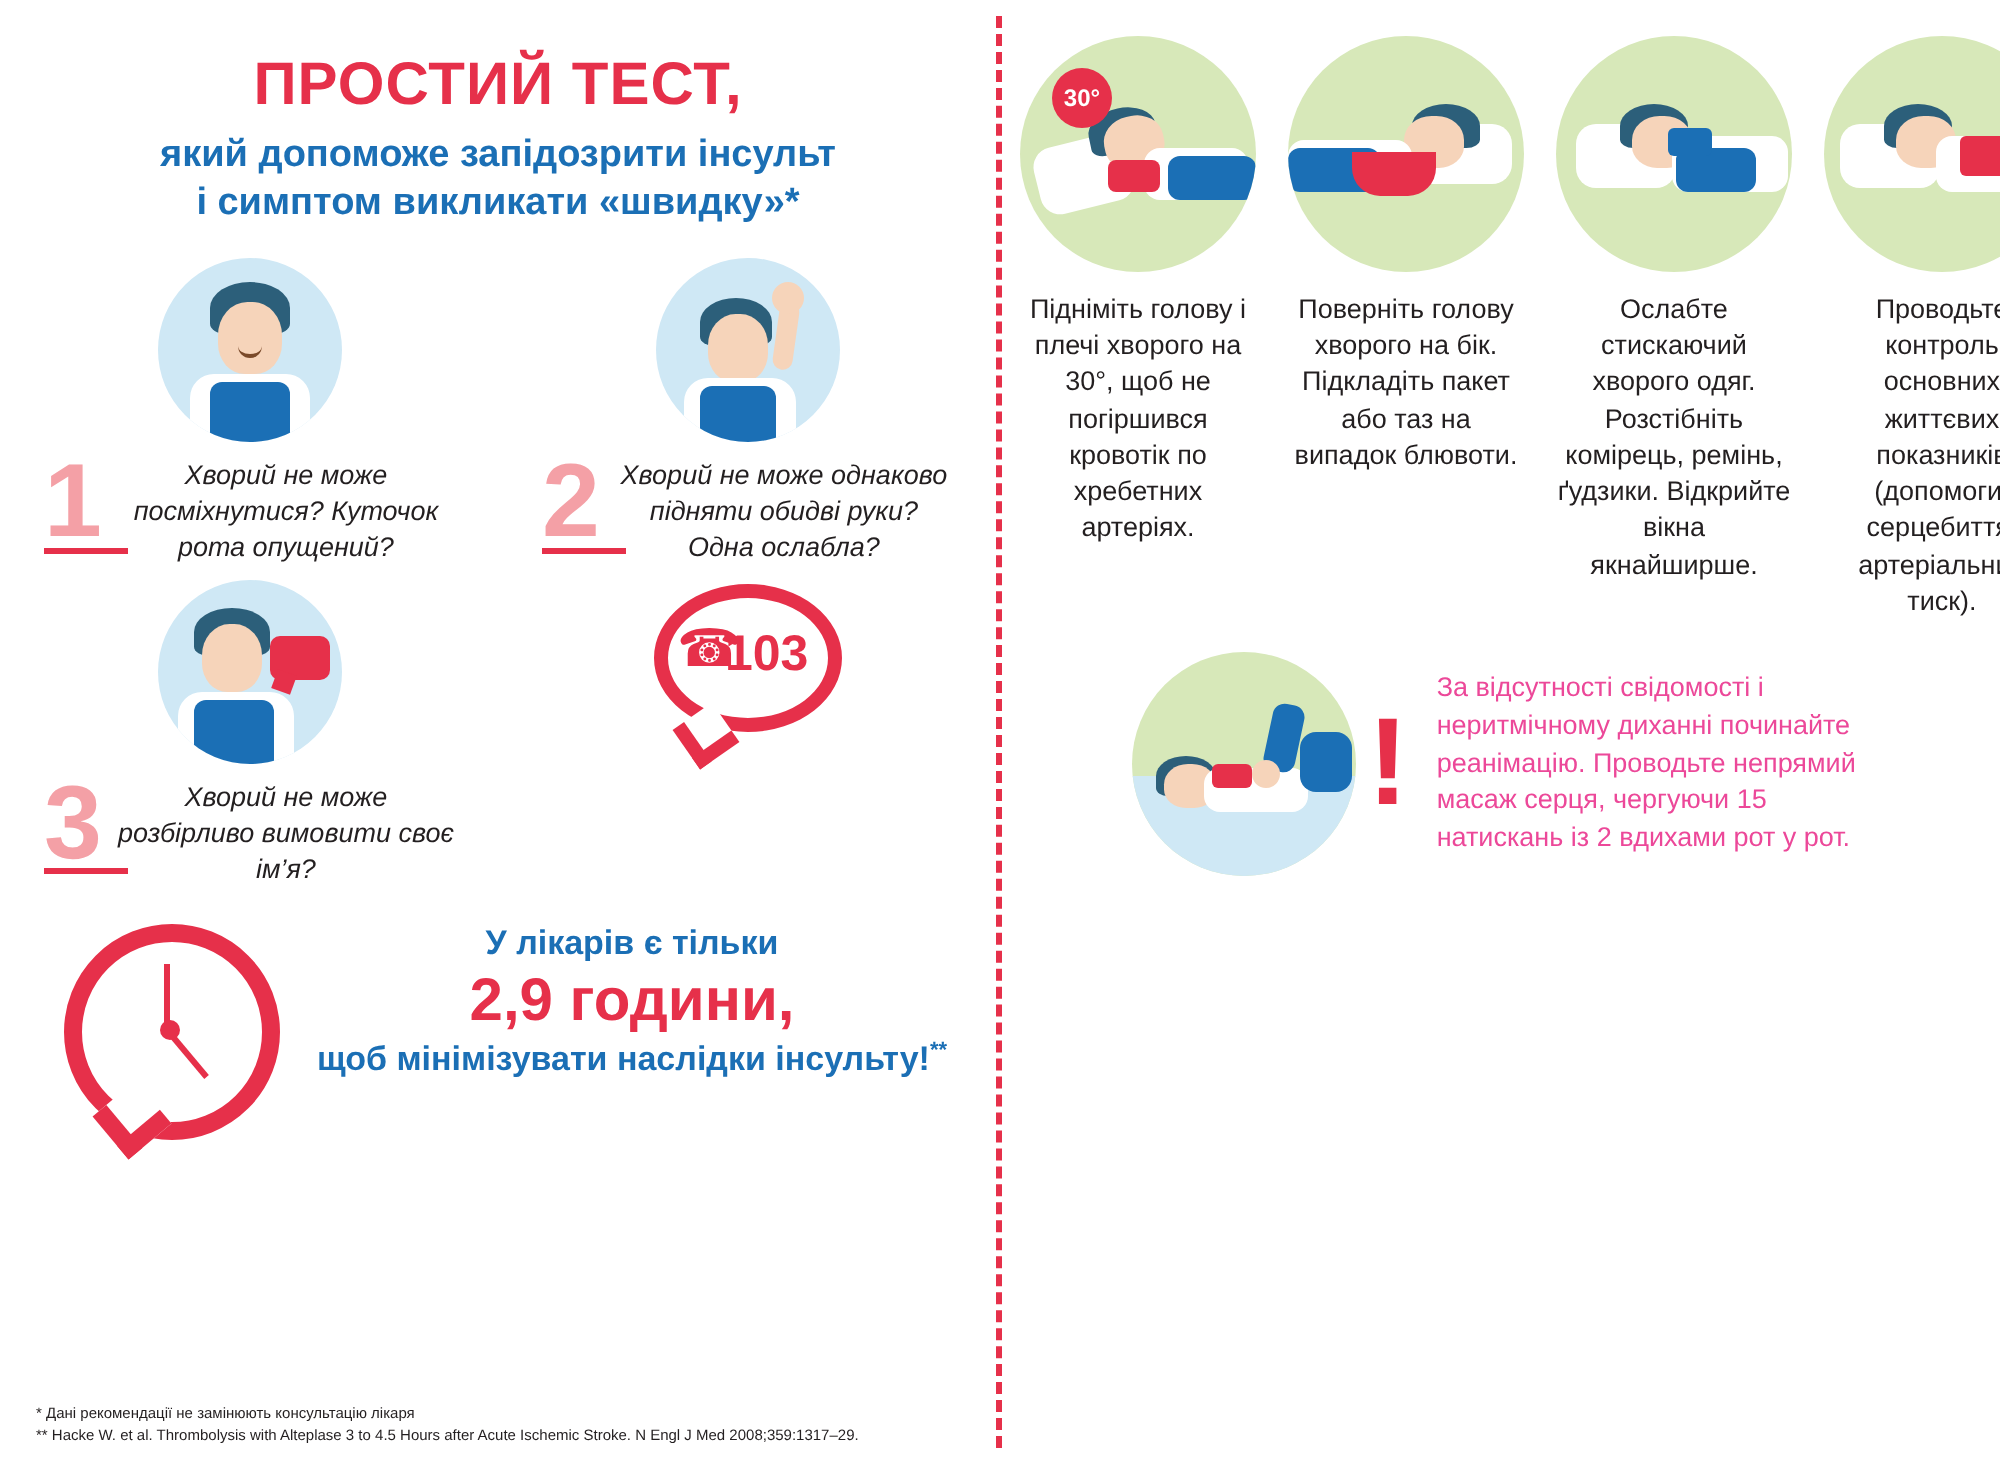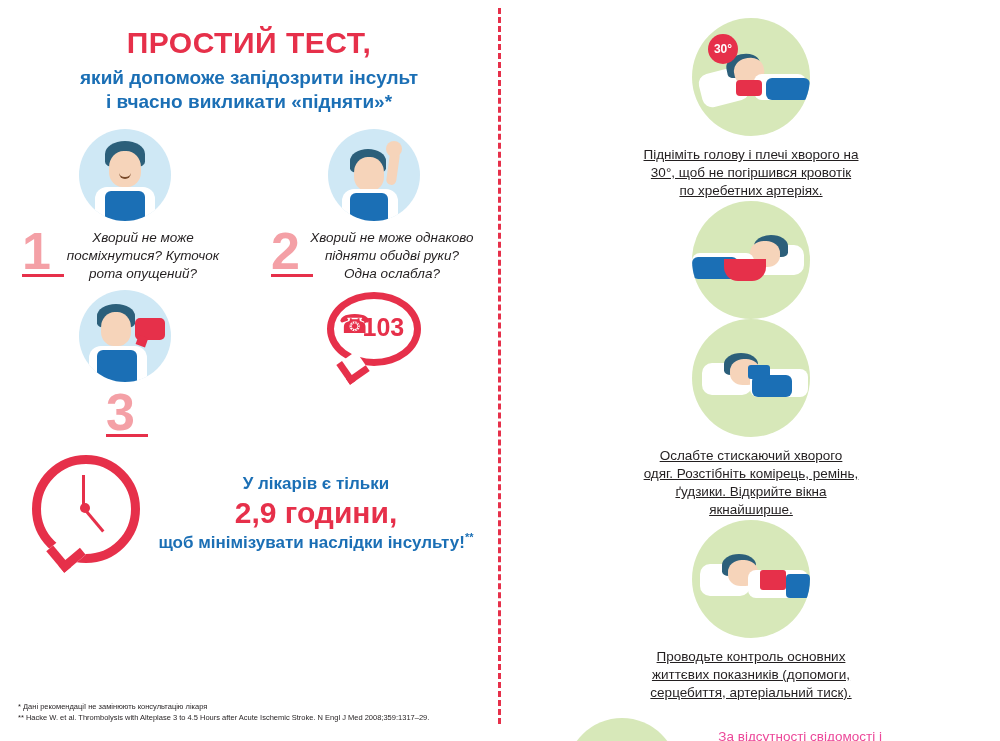--- a/index.html
+++ b/index.html
@@ -162,21 +162,20 @@
     font-size: 13.5px;
     font-weight: bold;
     line-height: 1.35;
     text-align: center;
     max-width: 175px;
   }
 
   
   .clock-block {
     display: flex;
-    align-items: center;
     justify-content: center;
     margin-top: 18px;
     padding-left: 8px;
   }
   .clock {
     width: 116px;
     height: 116px;
     position: relative;
     flex: 0 0 auto;
   }
@@ -213,21 +212,21 @@
     bottom: 18px;
     font-size: 7.5px;
     color: #231f20;
     line-height: 1.5;
   }
 
   
   .r-grid {
     margin-top: 18px;
     display: grid;
-    grid-template-columns: 1fr;
+    grid-template-columns: 1fr 1fr 1fr 1fr;
   }
   .r-item {
     display: flex;
     flex-direction: column;
     align-items: center;
     padding: 0 8px;
   }
   .r-circle {
     width: 118px;
     height: 118px;
@@ -236,21 +235,20 @@
     position: relative;
     overflow: hidden;
   }
   .r-text {
     margin-top: 10px;
     font-size: 13.5px;
     line-height: 1.35;
     text-align: center;
     color: #231f20;
     max-width: 215px;
-    text-decoration: underline;
   }
 
   .cpr-row {
     margin-top: 16px;
     display: flex;
     align-items: center;
     justify-content: center;
     padding: 0 10px;
   }
   .bang {
@@ -308,21 +306,21 @@
 <div class="page">
 
   <div class="divider"></div>
 
   <div class="left">
 
     <div class="title-block">
       <div class="title-main">ПРОСТИЙ ТЕСТ,</div>
       <div class="title-sub">
         <span>який допоможе запідозрити інсульт</span>
-        <span class="line2">і вчасно викликати «підняти»*</span>
+        <span class="line2">і симптом викликати «швидку»*</span>
       </div>
     </div>
 
     <div class="items-grid">
 
       <div class="item">
         <div class="item-top">
           <div class="circle blue">
             <div class="hair" style="left:26px; top:12px; width:40px; height:26px;"></div>
             <div class="head" style="left:30px; top:22px; width:32px; height:36px;"></div>
@@ -369,20 +367,21 @@
             <div class="overall" style="left:18px; top:60px; width:40px; height:32px; border-radius:6px 6px 0 0;"></div>
             <div style="position:absolute; left:56px; top:28px; width:30px; height:22px; background:#e6304a; border-radius:5px;"></div>
             <div style="position:absolute; left:58px; top:46px; width:10px; height:10px; background:#e6304a; transform:rotate(20deg);"></div>
           </div>
         </div>
         <div class="item-row">
           <div class="num-wrap">
             <div class="num">3</div>
             <div class="num-underline"></div>
           </div>
+          <div class="item-text">Хворий не може розбірливо вимовити своє ім’я?</div>
         </div>
       </div>
 
       <div class="item">
         <div class="item-top">
           <div class="callout">
             <div style="position:absolute; left:8px; top:2px; width:94px; height:74px; border:7px solid #e6304a; border-radius:50%; background:#ffffff; box-sizing:border-box;"></div>
             <div style="position:absolute; left:22px; top:66px; width:24px; height:24px; background:#ffffff; border-right:7px solid #e6304a; border-bottom:7px solid #e6304a; transform:rotate(55deg); box-sizing:border-box;"></div>
             <div style="position:absolute; left:20px; top:22px; width:24px; height:24px; color:#e6304a; font-size:26px; line-height:24px;">☎</div>
             <div style="position:absolute; left:44px; top:22px; width:52px; height:30px; color:#e6304a; font-size:25px; font-weight:bold; line-height:30px;">103</div>
@@ -435,20 +434,21 @@
 
       <div class="r-item">
         <div class="r-circle">
           <div class="pillow" style="left:60px; top:44px; width:52px; height:30px;"></div>
           <div class="hair" style="left:62px; top:34px; width:34px; height:22px;"></div>
           <div class="head" style="left:58px; top:40px; width:30px; height:26px;"></div>
           <div class="torso" style="left:0px; top:52px; width:62px; height:26px;"></div>
           <div class="blanket" style="left:0px; top:56px; width:46px; height:22px;"></div>
           <div class="basin" style="left:32px; top:58px; width:42px; height:22px;"></div>
         </div>
+        <div class="r-text">Поверніть голову хворого на бік. Підкладіть пакет або таз на випадок блювоти.</div>
       </div>
 
       <div class="r-item">
         <div class="r-circle">
           <div class="pillow" style="left:10px; top:44px; width:50px; height:32px;"></div>
           <div class="hair" style="left:32px; top:34px; width:34px; height:22px;"></div>
           <div class="head" style="left:38px; top:40px; width:30px; height:26px;"></div>
           <div class="torso" style="left:58px; top:50px; width:58px; height:28px;"></div>
           <div class="blanket" style="left:60px; top:56px; width:40px; height:22px;"></div>
           <div style="position:absolute; left:56px; top:46px; width:22px; height:14px; background:#1b6fb5; border-radius:3px;"></div>

